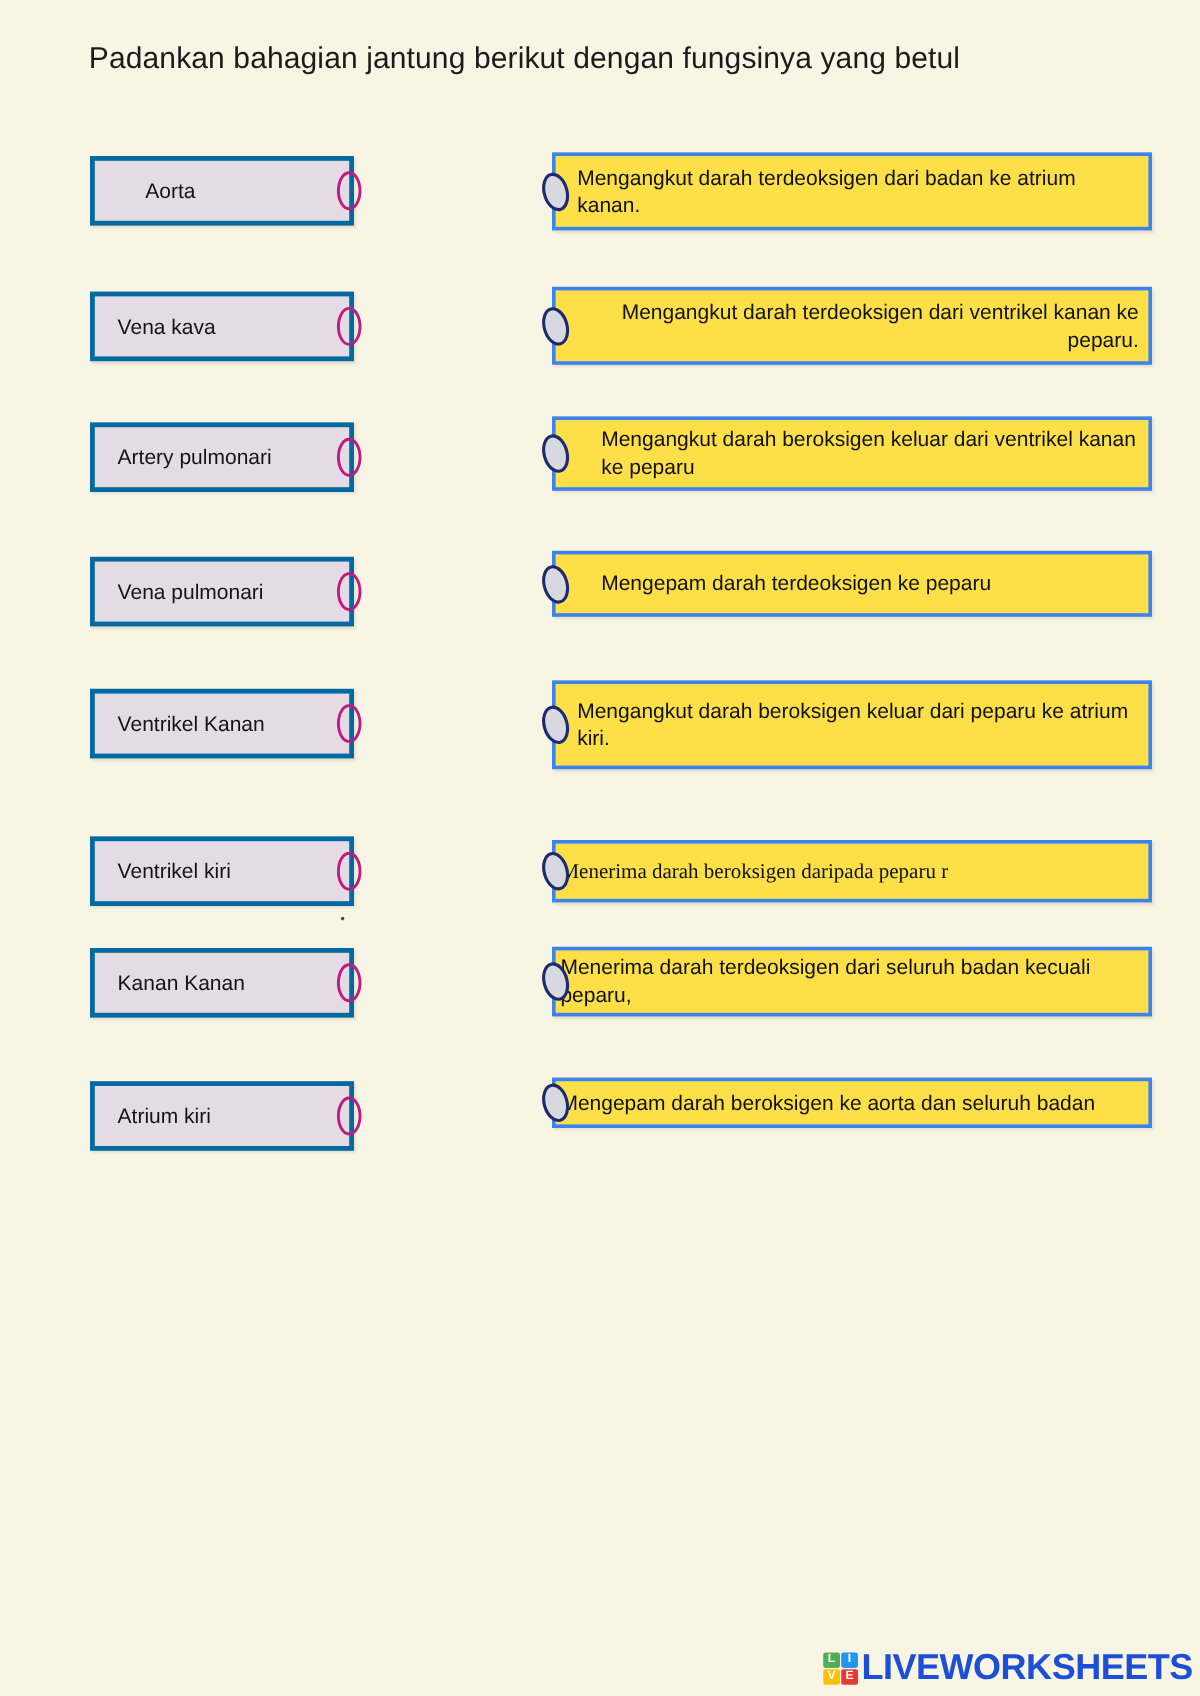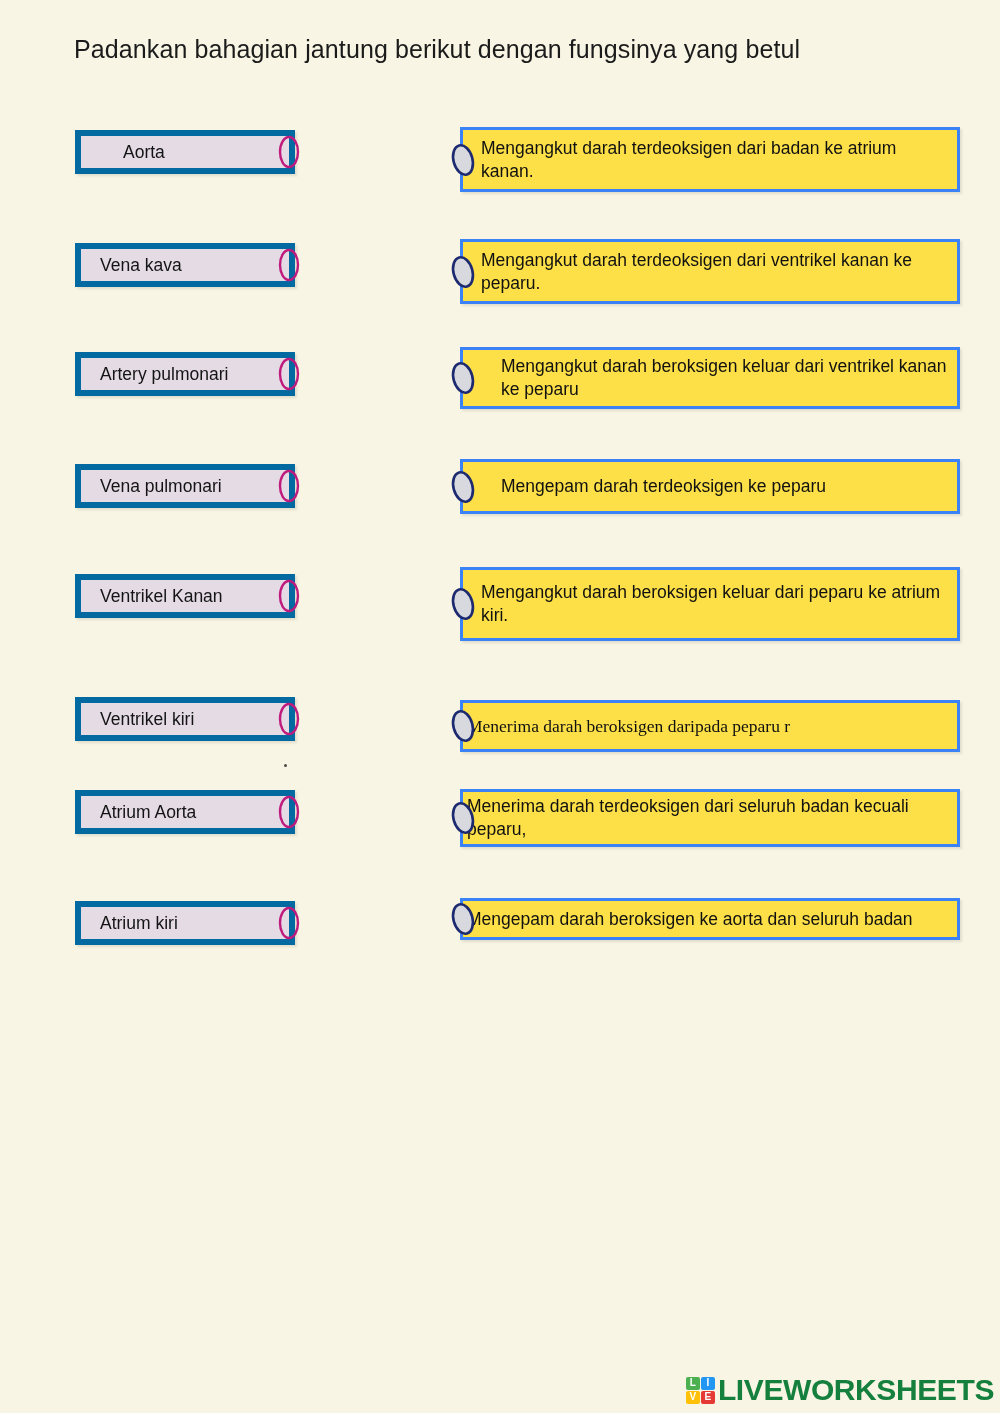--- a/index.html
+++ b/index.html
@@ -40,23 +40,23 @@
   
   .term-row {
     position: absolute;
     left: 75px;
     width: 220px;
   }
   .term-box {
     position: relative;
     box-sizing: border-box;
     width: 220px;
-    height: 44px;
+    height: 58px;
     background: #e4dbe4;
-    border: 6px solid #0369a1;
+    border: 4px solid #0369a1;
     display: flex;
     align-items: center;
     box-shadow: 2px 2px 2px rgba(120,110,90,.16);
     text-align: center;
   }
   .term-label {
     font-size: 17.5px;
     color: #141414;
     white-space: nowrap;
   }
@@ -145,21 +145,21 @@
     font-size: 10px;
     font-weight: bold;
     color: #ffffff;
     line-height: 1;
     border-radius: 2px;
   }
   #logo-wordmark {
     font-size: 30px;
     font-weight: bold;
     letter-spacing: -0.4px;
-    color: #15803d;
+    color: #1d4ed8;
     line-height: 1;
   }
 </style>
 </head>
 <body>
 
 <div id="title">Padankan bahagian jantung berikut dengan fungsinya yang betul</div>
 
 <div id="board">
 
@@ -224,21 +224,21 @@
       <span class="dot-left">
         <svg width="22" height="34" viewBox="0 0 22 34">
             <ellipse cx="11" cy="17" rx="9" ry="15" fill="none" stroke="#bf1a7d" stroke-width="2.4"></ellipse>
           </svg>
       </span>
     </div>
   </div>
 
   <div class="term-row" style="top:790px;">
     <div class="term-box indent-sm">
-      <span class="term-label">Atrium Aorta</span>
+      <span class="term-label">Kanan Kanan</span>
       <span class="dot-left">
         <svg width="22" height="34" viewBox="0 0 22 34">
             <ellipse cx="11" cy="17" rx="9" ry="15" fill="none" stroke="#bf1a7d" stroke-width="2.4"></ellipse>
           </svg>
       </span>
     </div>
   </div>
 
   <div class="term-row" style="top:901px;">
     <div class="term-box indent-sm">
@@ -257,21 +257,21 @@
     <div class="func-box" style="height:65px;">
       <span class="func-label">Mengangkut darah terdeoksigen dari badan ke atrium kanan.</span>
       <span class="dot-right">
         <svg width="26" height="38" viewBox="0 0 26 38">
             <ellipse cx="13" cy="19" rx="9.5" ry="15" fill="#d7d9de" stroke="#1d2a70" stroke-width="2.6" transform="rotate(-15 13 19)"></ellipse>
           </svg>
       </span>
     </div>
   </div>
 
-  <div class="func-row" style="top:239px;">
+  <div class="func-row" style="top:239px;text-align:right;">
     <div class="func-box" style="height:65px;">
       <span class="func-label">Mengangkut darah terdeoksigen dari ventrikel kanan ke peparu.</span>
       <span class="dot-right">
         <svg width="26" height="38" viewBox="0 0 26 38">
             <ellipse cx="13" cy="19" rx="9.5" ry="15" fill="#d7d9de" stroke="#1d2a70" stroke-width="2.6" transform="rotate(-15 13 19)"></ellipse>
           </svg>
       </span>
     </div>
   </div>
 

